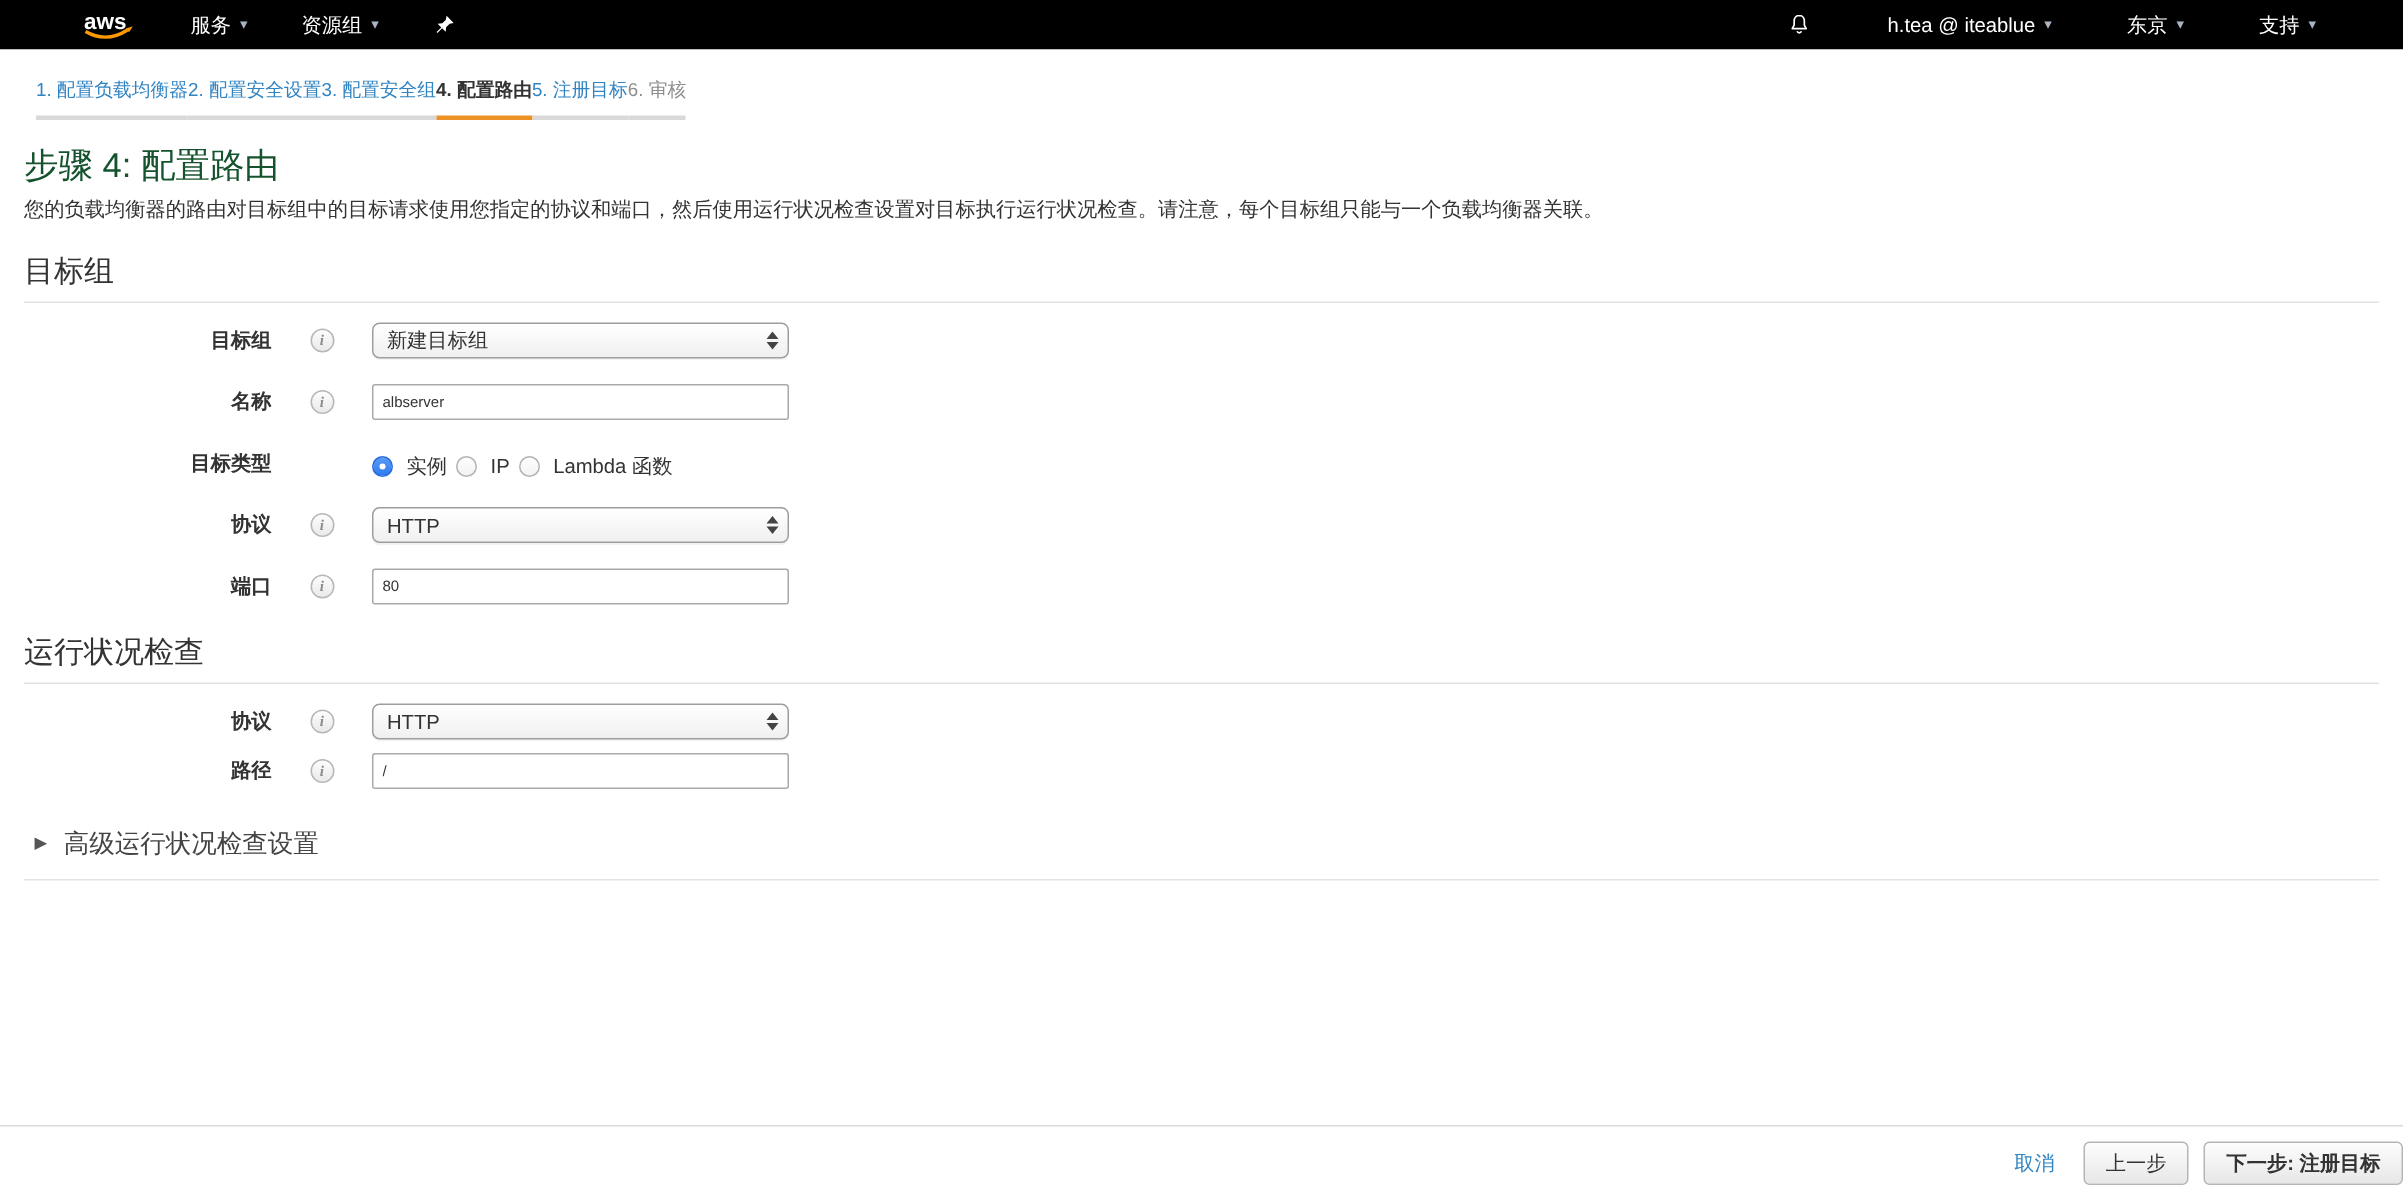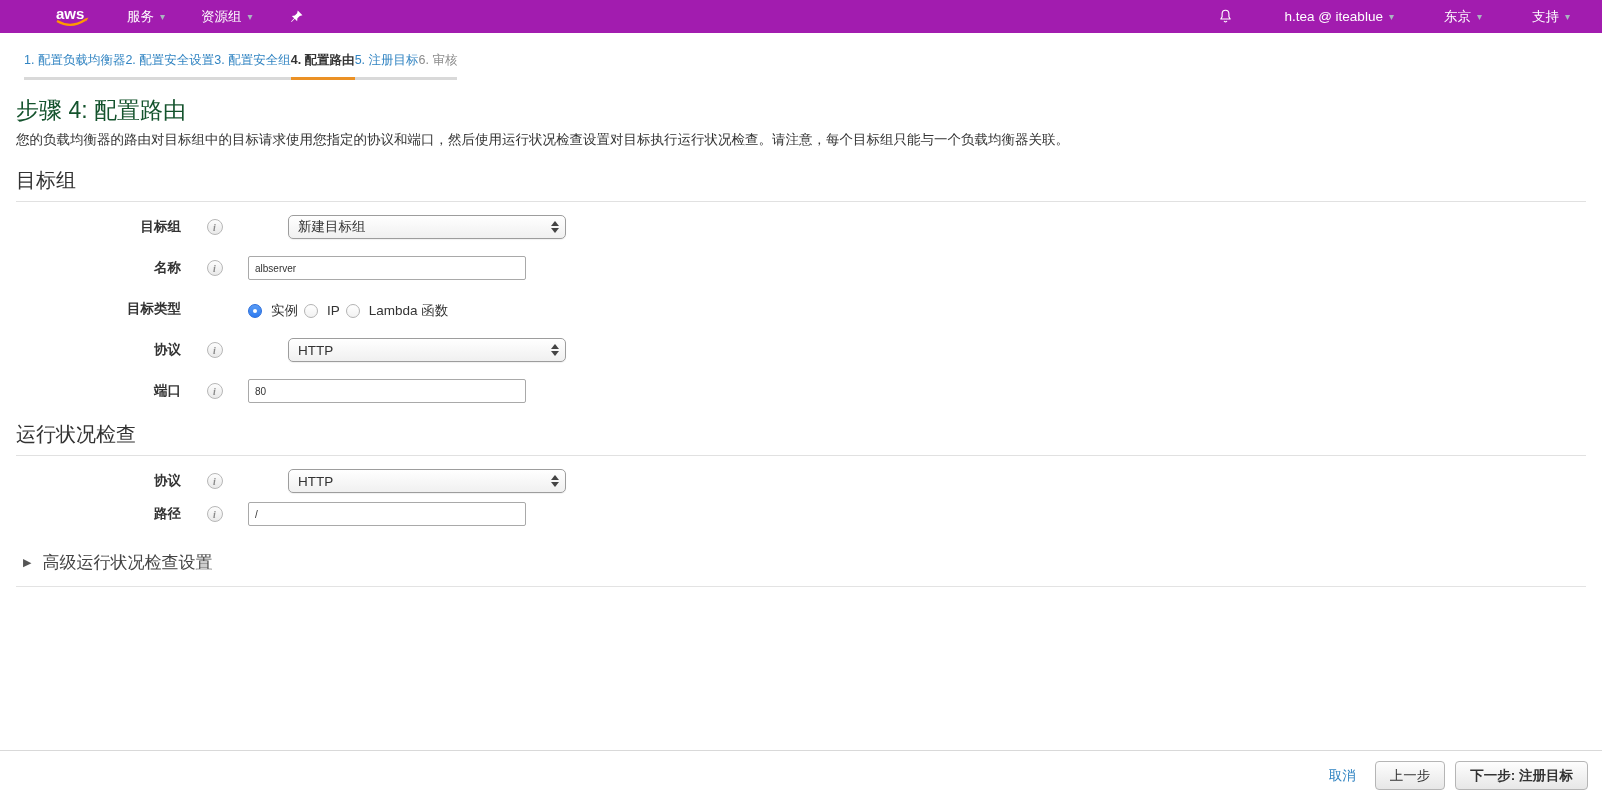--- a/index.html
+++ b/index.html
@@ -4,22 +4,22 @@
 <style>
   * { margin:0; padding:0; box-sizing:border-box; }
   html,body { width:1602px; height:800px; overflow:hidden; }
   body {
     font-family: "Liberation Sans", "DejaVu Sans", sans-serif;
     color:#333; background:#fff; position:relative;
   }
 
   
   .topnav {
-    height:33px; background:#a21caf; display:flex; align-items:center;
-    padding-left:55px; padding-right:32px; color:#fff; font-size:13.5px;
+    height:33px; background:#000000; display:flex; align-items:center;
+    padding-left:55px; padding-right:58px; color:#fff; font-size:13.5px;
   }
   .topnav .left { display:flex; align-items:center; gap:36px; }
   .topnav .spacer { flex:1; }
   .topnav .right { display:flex; align-items:center; gap:50px; }
   .nav-item { display:flex; align-items:center; gap:6px; cursor:pointer; color:#fff; }
   .chev { font-size:10px; color:#aab4c0; line-height:1; }
   .logo-wrap { display:flex; align-items:center; cursor:pointer; }
 
   
   .steps {
@@ -49,21 +49,21 @@
     background:linear-gradient(#fdfdfd,#e9e9e9); color:#8a8a8a;
     font-size:10px; font-weight:bold; font-style:italic;
     font-family:"Liberation Serif","DejaVu Serif",serif;
     display:flex; align-items:center; justify-content:center; cursor:pointer;
   }
 
   .select-control {
     width:278px; height:24px; border:1px solid #9d9d9d; border-radius:5px;
     background:linear-gradient(#ffffff,#f0f0f0);
     display:flex; align-items:center; padding-left:9px; font-size:13.5px;
-    position:relative; cursor:pointer; box-shadow:0 1px 1px rgba(0,0,0,0.06);margin-left:40px;
+    position:relative; cursor:pointer; box-shadow:0 1px 1px rgba(0,0,0,0.06);
   }
   .select-arrows { position:absolute; right:6px; top:50%; transform:translateY(-50%);
     display:flex; flex-direction:column; gap:2px; }
   .tri-up { width:0; height:0; border-left:4px solid transparent; border-right:4px solid transparent; border-bottom:5px solid #444; }
   .tri-down { width:0; height:0; border-left:4px solid transparent; border-right:4px solid transparent; border-top:5px solid #444; }
 
   .text-input {
     width:278px; height:24px; border:1px solid #a9a9a9; border-radius:2px;
     padding:0 6px; font-size:10px; color:#333; background:#fff;
     font-family:"Liberation Sans","DejaVu Sans",sans-serif;
@@ -81,21 +81,21 @@
     margin-top:25px; display:flex; align-items:center; gap:11px;
     font-size:17px; color:#444; padding:0 0 12px 7px;
     border-bottom:1px solid #e3e3e3; cursor:pointer;
   }
   .caret { font-size:11px; color:#555; line-height:1; }
 
   
   .footer {
     position:absolute; left:0; right:0; bottom:0; height:50px; background:#fff;
     border-top:1px solid #d9d9d9; display:flex; align-items:center;
-    justify-content:flex-end; padding-right:14px; gap:10px;
+    justify-content:flex-end; gap:10px;
   }
   .cancel-link { color:#3184c2; font-size:13.5px; margin-right:9px; cursor:pointer; text-decoration:none; }
   .btn {
     height:29px; padding:0 14px; border:1px solid #b5b5b5; border-radius:4px;
     background:linear-gradient(#fdfdfd,#e7e7e7); font-size:13.5px; color:#333;
     cursor:pointer; font-family:"Liberation Sans","DejaVu Sans",sans-serif;
   }
   .btn.next { font-weight:bold; }
 </style>
 </head>

